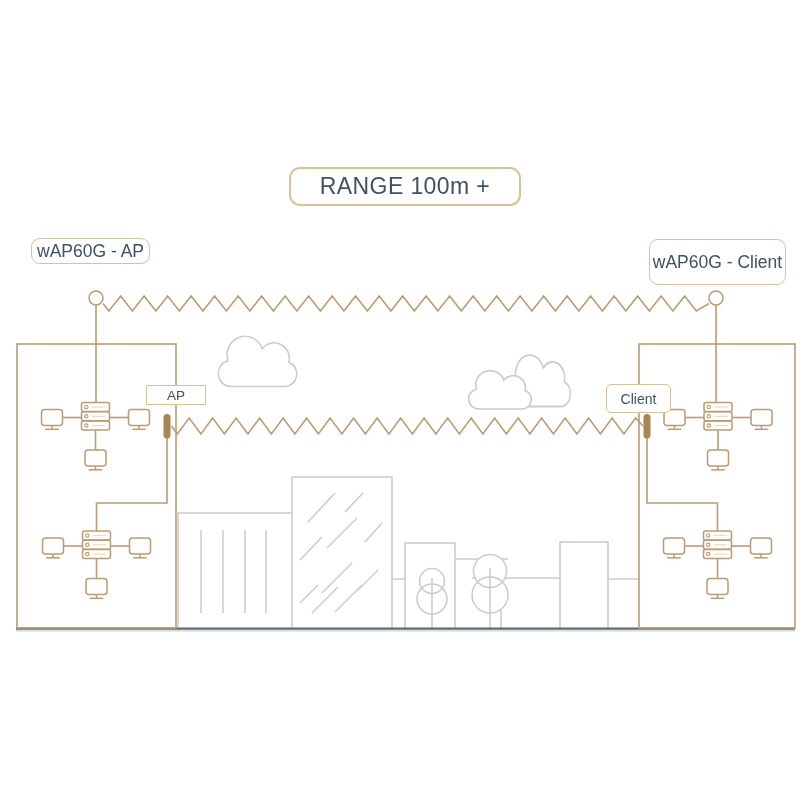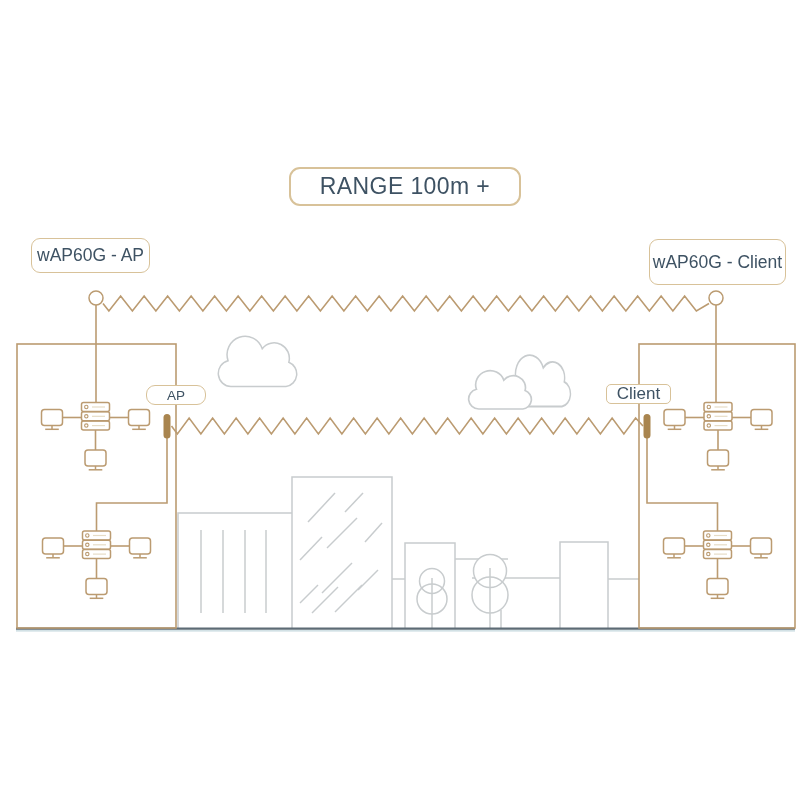--- a/index.html
+++ b/index.html
@@ -19,24 +19,24 @@
   .ground{stroke:var(--ground,#5d6b75);stroke-width:2.4;fill:none;}
   .groundlite{stroke:var(--ground-light,#c3d7dd);stroke-width:1.3;fill:none;}
   .label-box{
     position:absolute;box-sizing:border-box;background:#fff;
     border:1.6px solid var(--box-border-tan,#d8c299);
     color:var(--text,#3e5263);
     display:flex;align-items:center;justify-content:center;
     white-space:nowrap;z-index:3;
   }
   #range-box{left:289px;top:167px;width:232px;height:39px;border-radius:11px;font-size:23px;border-width:2px;letter-spacing:.4px;text-align:right;}
-  #ap-device-box{left:31px;top:238px;width:119px;height:35px;border-radius:9px;font-size:17.5px;}
+  #ap-device-box{left:31px;top:238px;width:119px;height:26px;border-radius:9px;font-size:17.5px;}
   #client-device-box{left:649px;top:239px;width:137px;height:46px;border-radius:9px;font-size:17.5px;}
-  #ap-small-box{left:146px;top:385px;width:60px;height:20px;border-radius:9px;font-size:13.5px;border-width:1.4px;}
-  #client-small-box{left:606px;top:384px;width:65px;height:20px;border-radius:5px;font-size:17px;border-width:1.4px;}
+  #ap-small-box{left:146px;top:385px;width:60px;height:20px;border-radius:0;font-size:13.5px;border-width:1.4px;}
+  #client-small-box{left:606px;top:384px;width:65px;height:29px;border-radius:5px;font-size:14px;border-width:1.4px;}
 </style>
 </head>
 <body>
 
 <div class="canvas">
 
 <svg width="800" height="800" viewBox="0 0 800 800">
   <defs>
     <g id="monitor">
       <rect x="-10.5" y="-8" width="21" height="16" rx="3" class="tanwhite"></rect>

